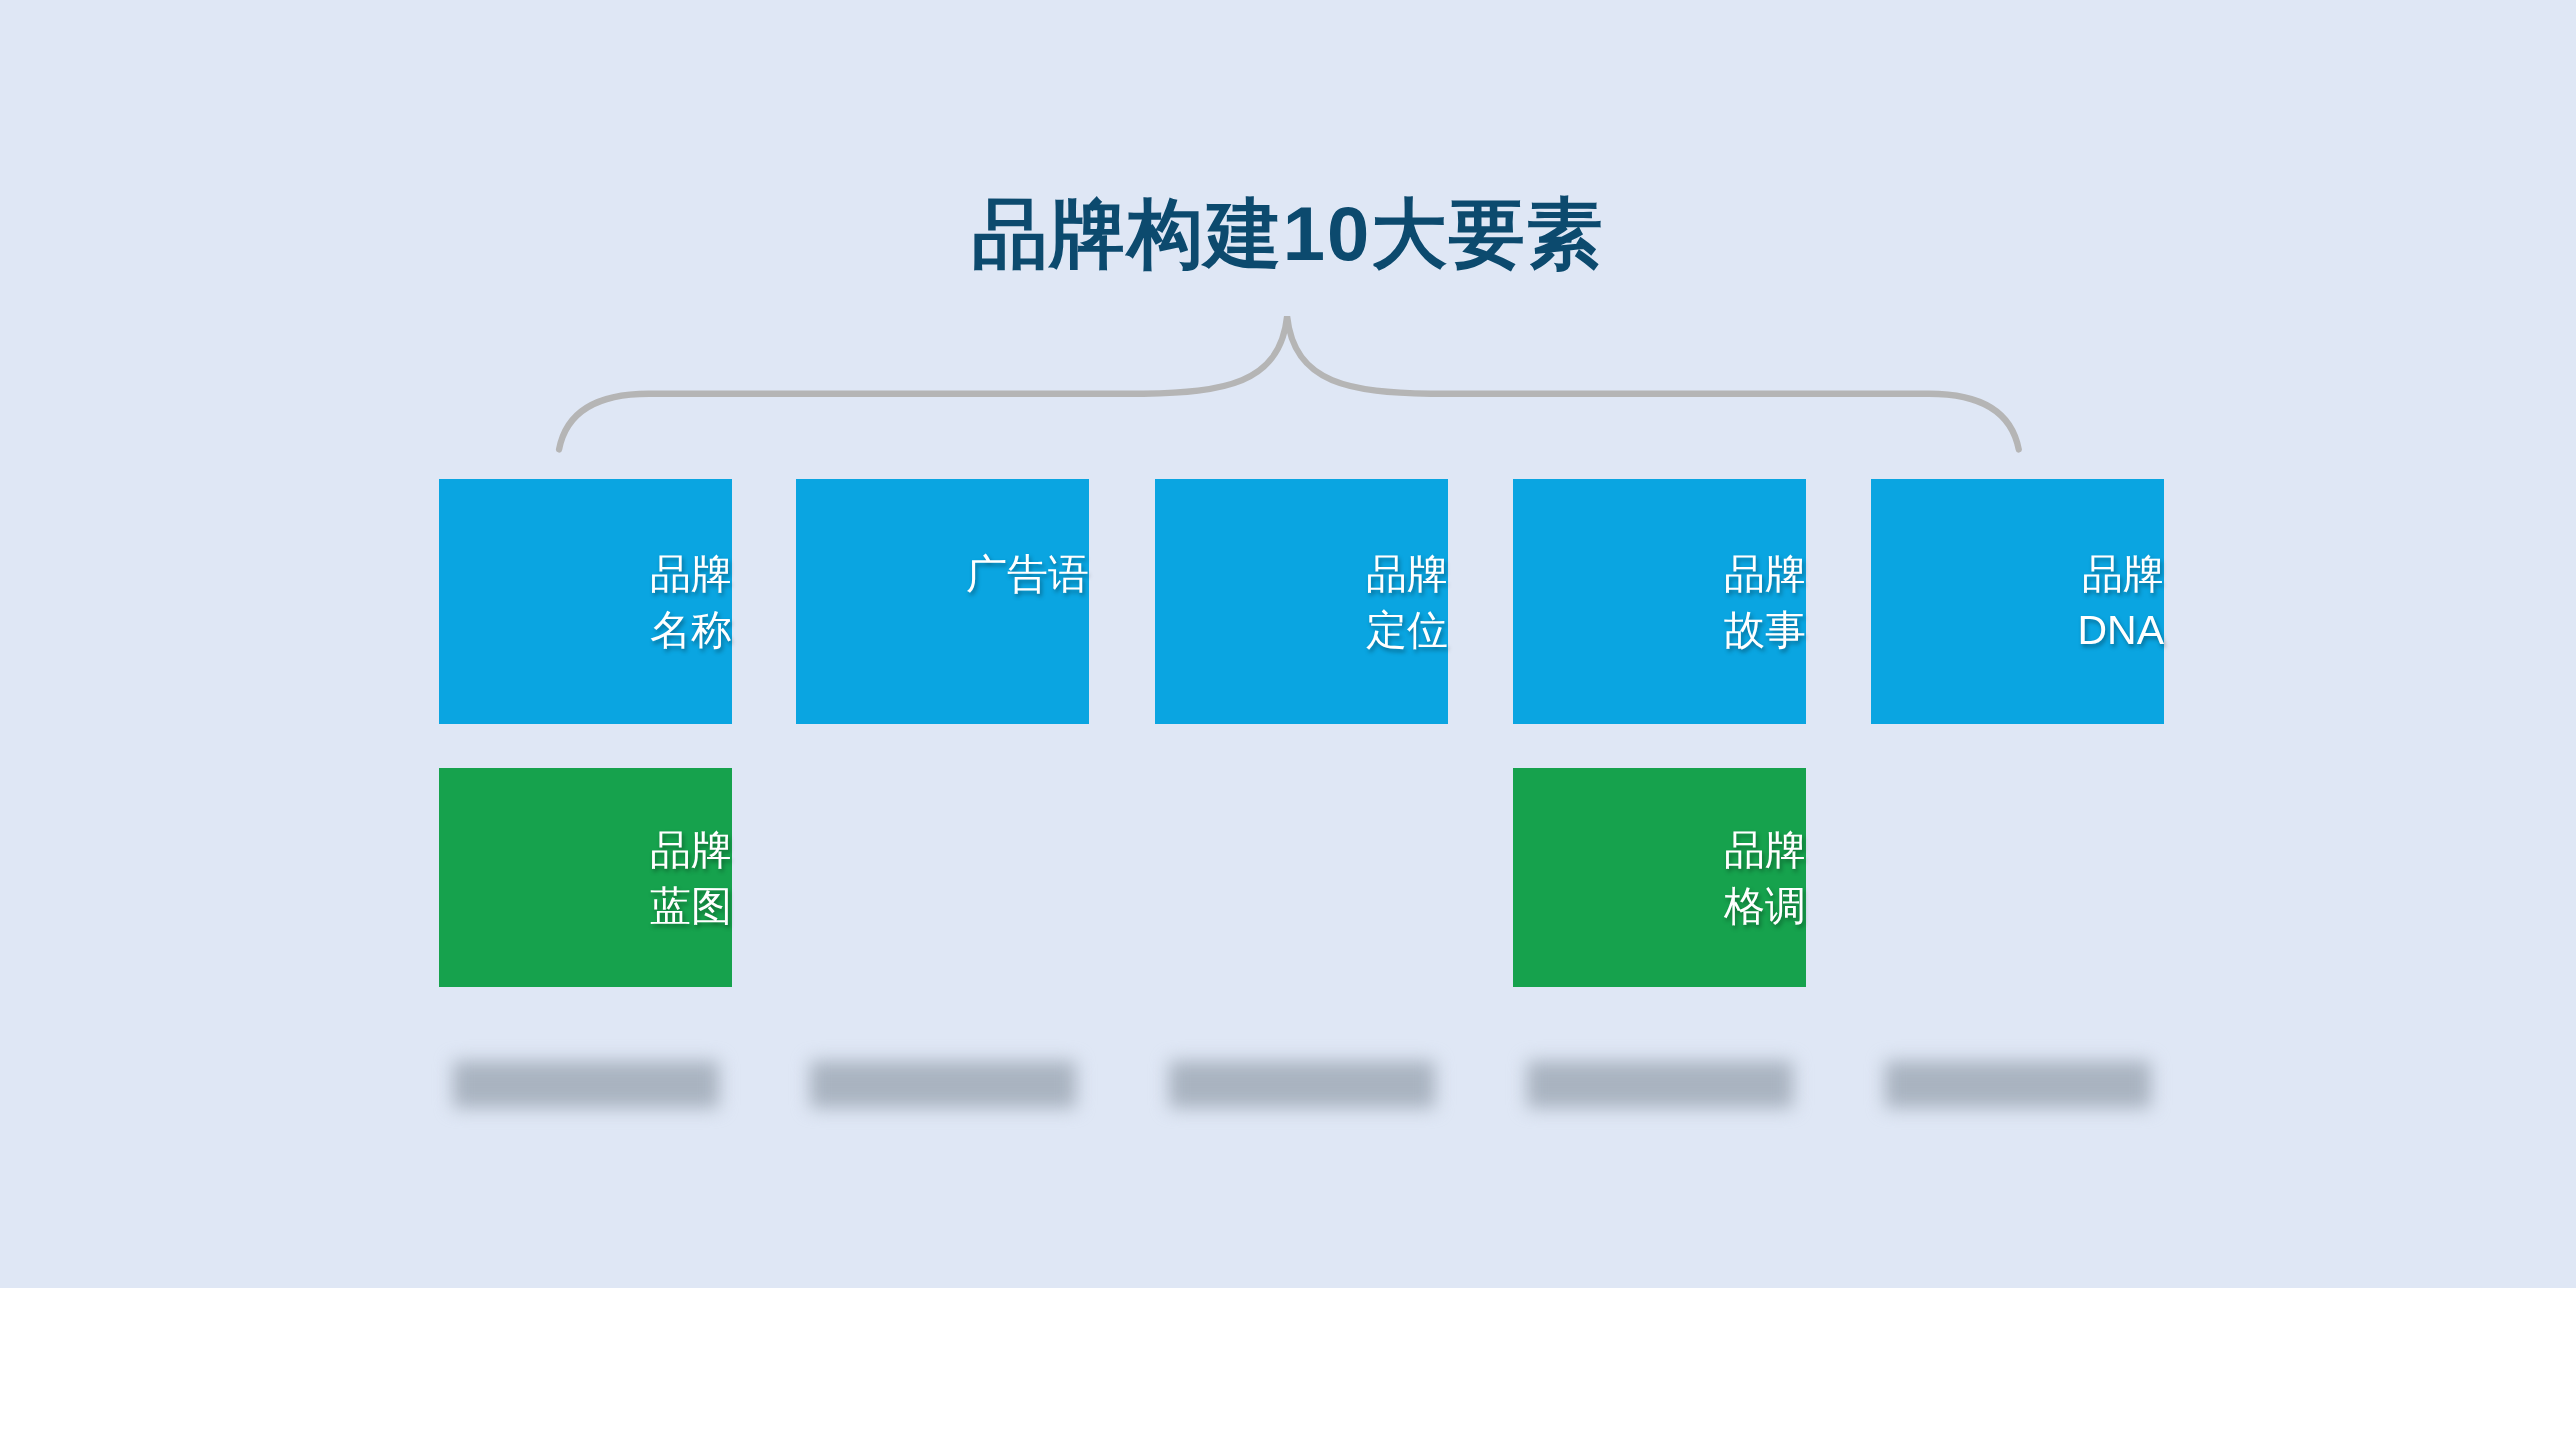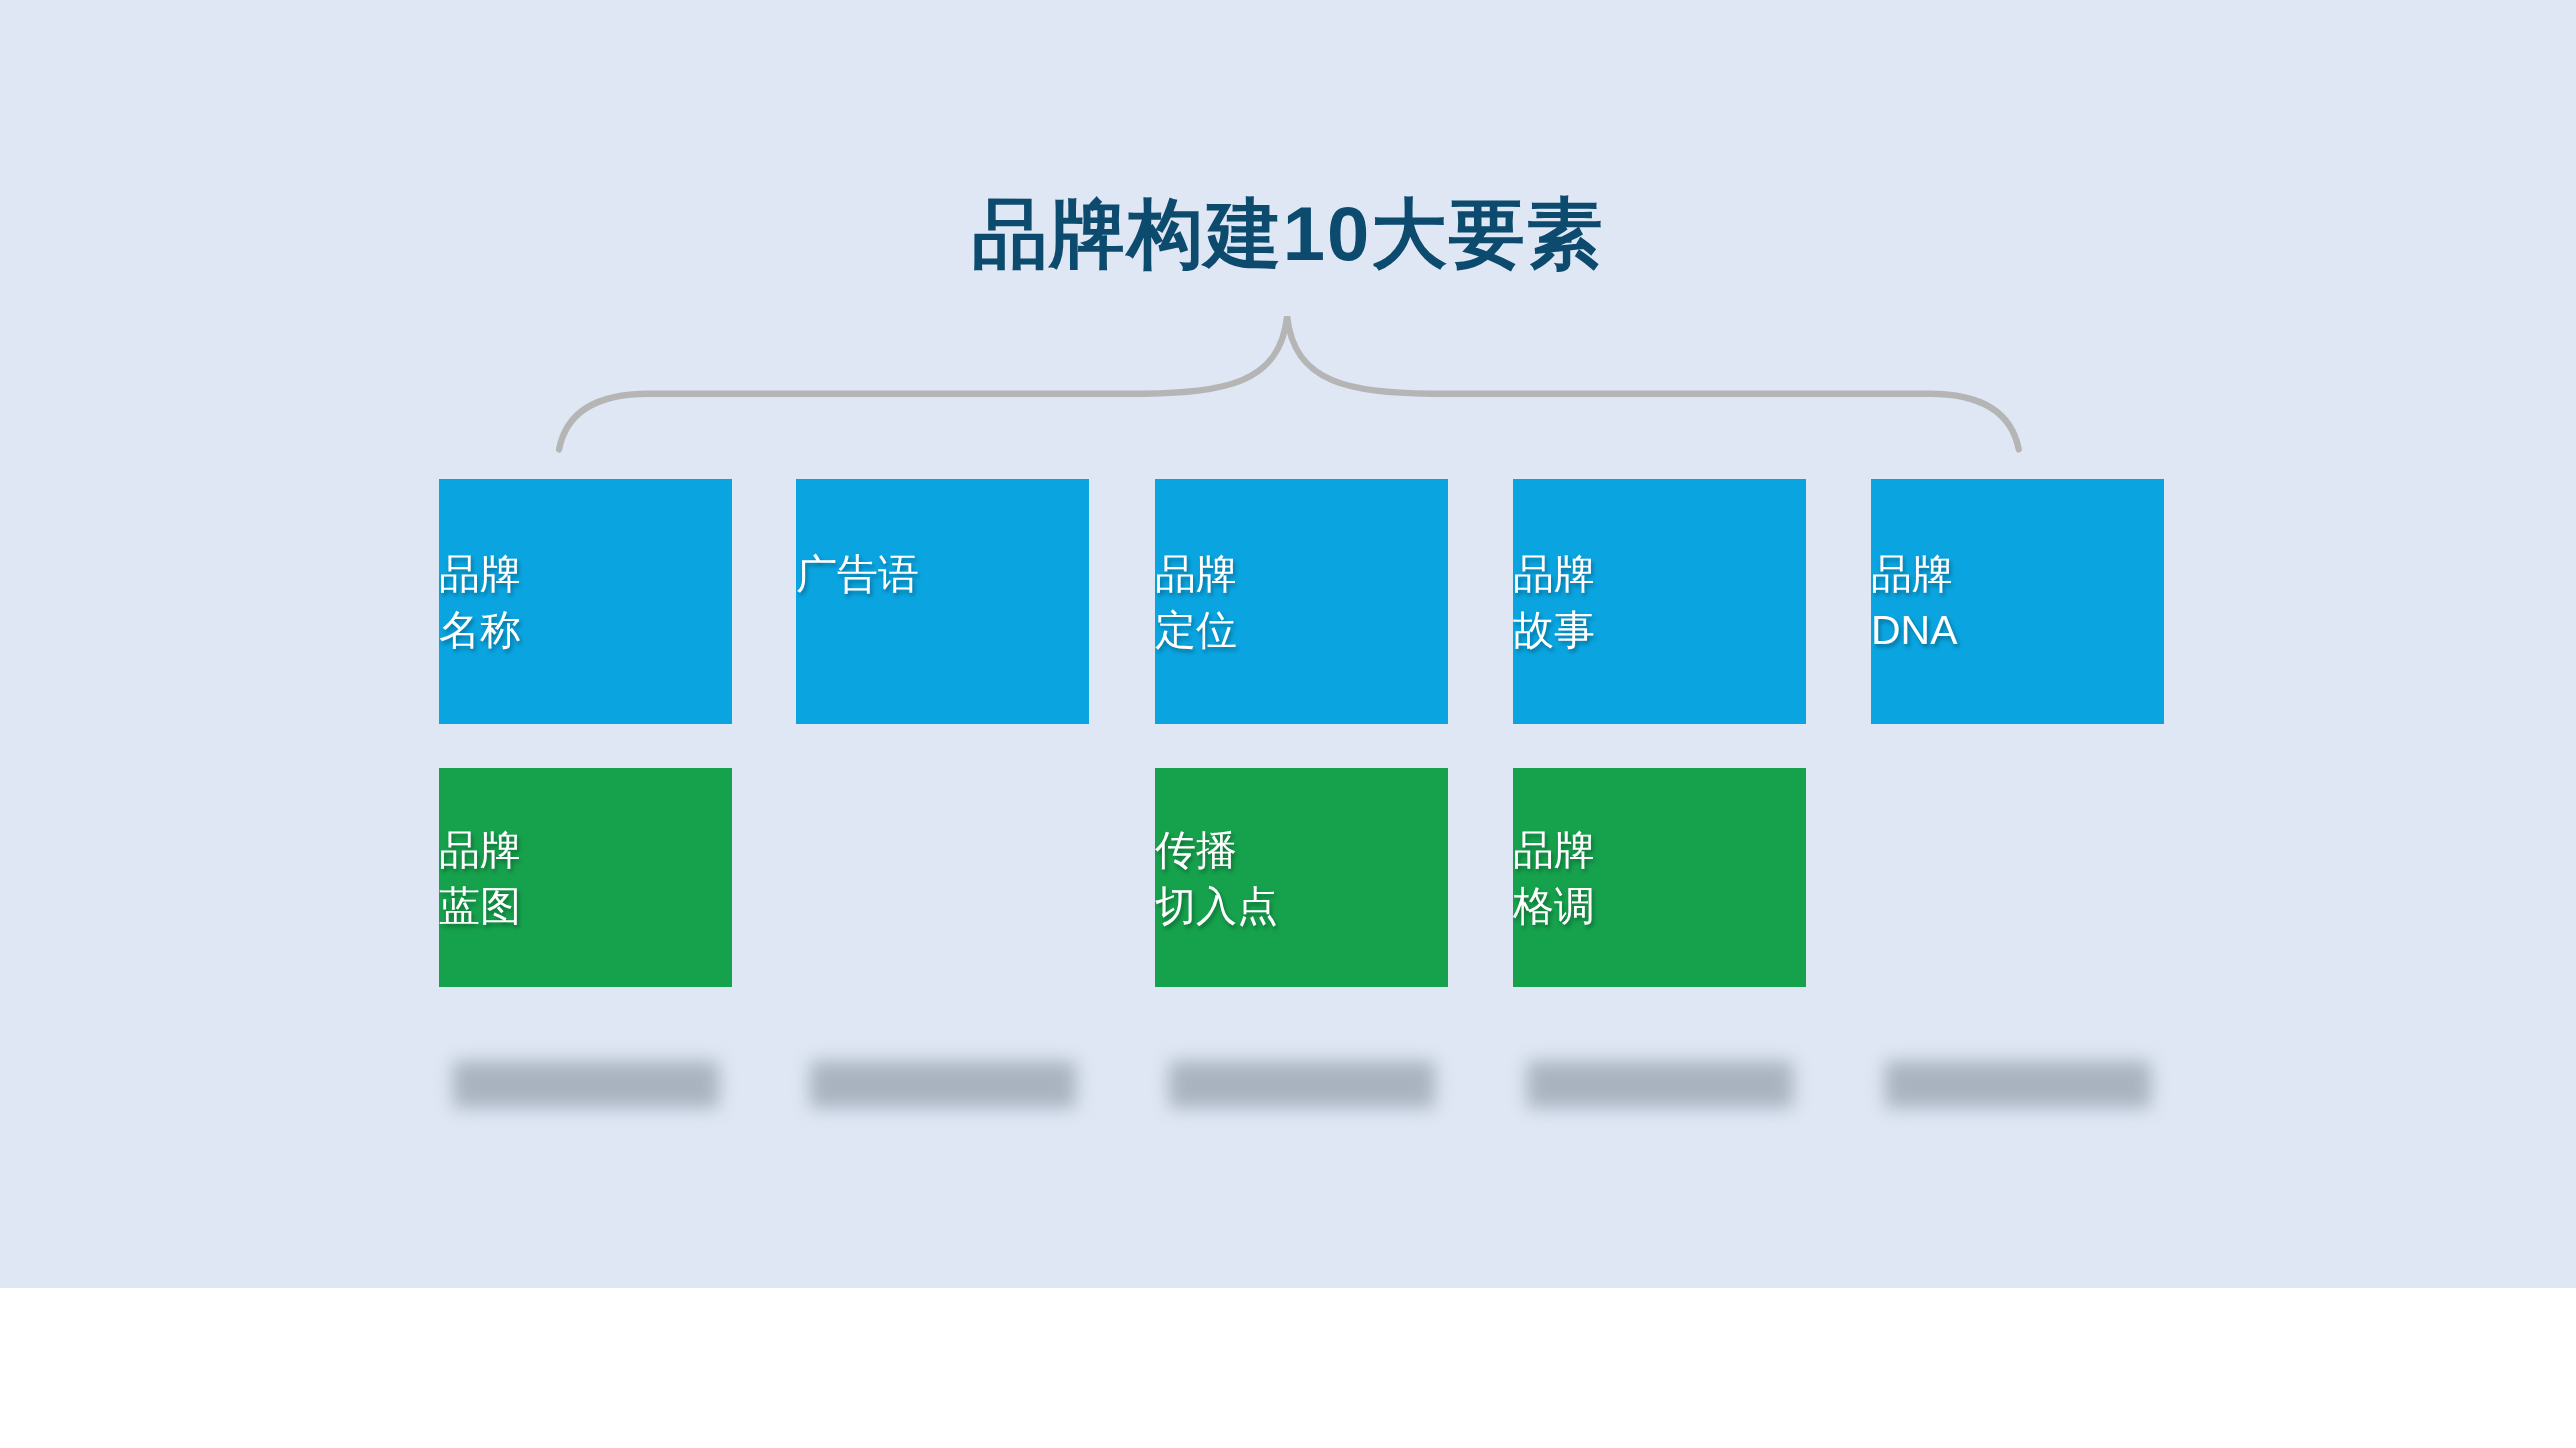--- a/index.html
+++ b/index.html
@@ -47,21 +47,21 @@
   .col-1 { left: 796px; }
   .col-2 { left: 1155px; }
   .col-3 { left: 1513px; }
   .col-4 { left: 1871px; }
   .box {
     position: absolute;
     left: 0;
     width: 293px;
     display: flex;
     flex-direction: column;
-    align-items: flex-start;
+    align-items: flex-end;
     justify-content: center;
     color: #ffffff;
     text-align: center;
   }
   .box .line {
     display: block;
     font-size: 41px;
     line-height: 56px;
     min-height: 56px;
     text-shadow: 1.8px 2.7px 4.5px rgba(0,0,0,0.35);
@@ -125,24 +125,20 @@
       <span class="line"></span>
     </div>
     <div class="redacted-bar"></div>
   </div>
 
   <div class="column col-2">
     <div class="box top-box">
       <span class="line">品牌</span>
       <span class="line">定位</span>
     </div>
-    <div class="box bottom-box">
-      <span class="line">传播</span>
-      <span class="line">切入点</span>
-    </div>
     <div class="redacted-bar"></div>
   </div>
 
   <div class="column col-3">
     <div class="box top-box">
       <span class="line">品牌</span>
       <span class="line">故事</span>
     </div>
     <div class="box bottom-box">
       <span class="line">品牌</span>

